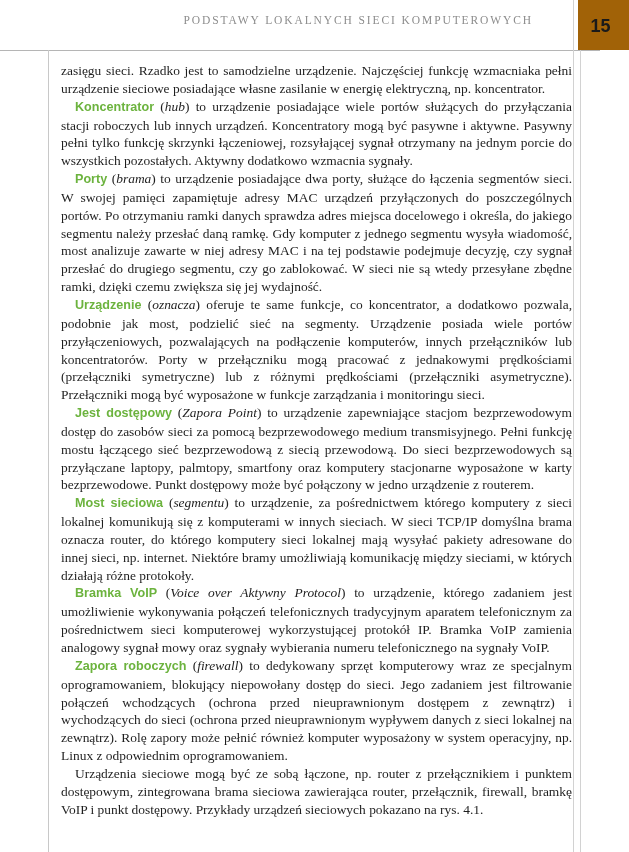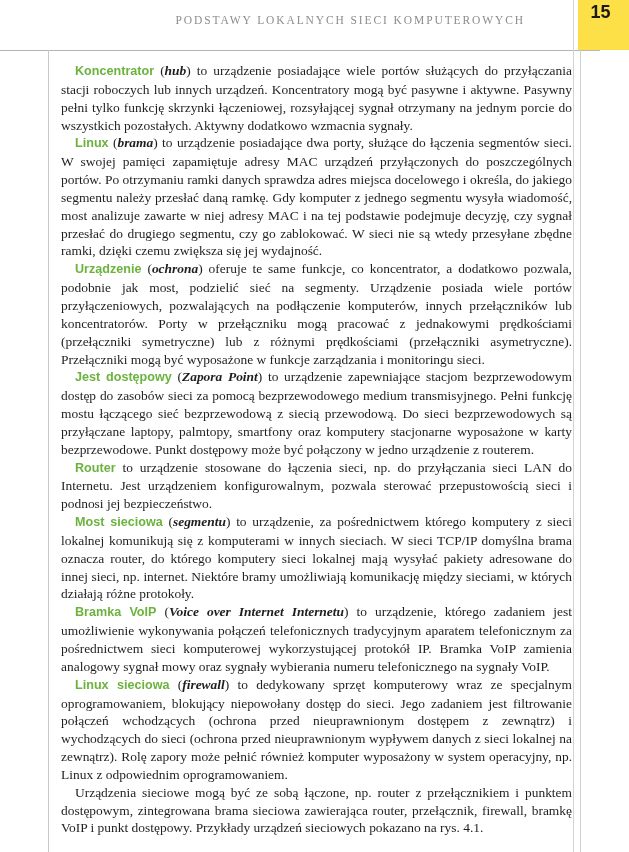--- a/index.html
+++ b/index.html
@@ -3,29 +3,29 @@
 <meta charset="utf-8">
 <style>
   html, body { margin: 0; padding: 0; }
   body {
     width: 629px; height: 852px; position: relative; overflow: hidden;
     background: #ffffff;
     font-family: "Liberation Serif", "DejaVu Serif", serif;
     color: #1e1e1e;
   }
   .header-title {
-    position: absolute; right: 104px; top: 14px;
+    position: absolute; right: 96px; top: 14px;
     font-family: "Liberation Serif", serif;
     font-size: 11.5px; letter-spacing: 1.9px;
     color: #8c8c8c; text-transform: uppercase; white-space: nowrap;
   }
   .page-box {
     position: absolute; left: 578px; top: 0; width: 51px; height: 50px;
-    background: #fde047;
-    display: flex; justify-content: center;
+    background: #a16207;
+    display: flex; align-items: center; justify-content: center;
   }
   .page-num {
     font-family: "Liberation Sans", "DejaVu Sans", sans-serif;
     font-weight: bold; font-size: 18px; color: #1a1a1a;
     margin-left: -6px; margin-top: 2px;
   }
   .hrule {
     position: absolute; left: 0; top: 50px; width: 600px; height: 1px;
     background: #b5b5b5;
   }
@@ -38,82 +38,81 @@
     position: absolute; left: 61px; top: 62px; width: 511px;
     font-size: 13.45px; line-height: 17.85px;
     text-align: justify; hyphens: manual;
   }
   .body-text p { margin: 0; }
   .body-text p.indent { text-indent: 14px; }
   .term {
     font-family: "Liberation Sans", "DejaVu Sans", sans-serif;
     font-weight: bold; color: #6cb33e; font-size: 12.6px;
   }
-  .gloss { font-style: italic; font-weight: bold; }
+  .gloss { font-style: italic; }
 </style>
 </head>
 <body>
 
 <div>
   <div class="header-title">PODSTAWY LOKALNYCH SIECI KOMPUTEROWYCH</div>
   <div class="page-box">
     <span class="page-num">15</span>
   </div>
 </div>
 
 <div class="hrule"></div>
 <div class="vline left"></div>
 <div class="vline r1"></div>
 <div class="vline r2"></div>
 
 <div class="body-text">
+  <p>
+    <span>zasięgu sieci. Rzadko jest to samodzielne urządzenie. Najczęściej funkcję wzmacniaka pełni urządzenie sieciowe posiadające własne zasilanie w energię elektryczną, np. koncentrator.</span>
+  </p>
 
   <p class="indent">
     <span class="term">Koncentrator</span>
     (<span class="gloss">hub</span>)
     <span>to urządzenie posiadające wiele portów służących do przyłączania stacji roboczych lub innych urządzeń. Koncentratory mogą być pasywne i aktywne. Pasywny pełni tylko funkcję skrzynki łączeniowej, rozsyłającej sygnał otrzymany na jednym porcie do wszystkich pozostałych. Aktywny dodatkowo wzmacnia sygnały.</span>
   </p>
 
   <p class="indent">
-    <span class="term">Linux</span>
+    <span class="term">Porty</span>
     (<span class="gloss">brama</span>)
     <span>to urządzenie posiadające dwa porty, służące do łączenia segmentów sieci. W swojej pamięci zapamiętuje adresy MAC urządzeń przyłączonych do poszczególnych portów. Po otrzymaniu ramki danych sprawdza adres miejsca docelowego i określa, do jakiego segmentu należy przesłać daną ramkę. Gdy komputer z jednego segmentu wysyła wiadomość, most analizuje zawarte w niej adresy MAC i na tej podstawie podejmuje decyzję, czy sygnał przesłać do drugiego segmentu, czy go zablokować. W sieci nie są wtedy przesyłane zbędne ramki, dzięki czemu zwiększa się jej wydajność.</span>
   </p>
 
   <p class="indent">
     <span class="term">Urządzenie</span>
-    (<span class="gloss">ochrona</span>)
+    (<span class="gloss">oznacza</span>)
     <span>oferuje te same funkcje, co koncentrator, a dodatkowo pozwala, podobnie jak most, podzielić sieć na segmenty. Urządzenie posiada wiele portów przyłączeniowych, pozwalających na podłączenie komputerów, innych przełączników lub koncentratorów. Porty w przełączniku mogą pracować z jednakowymi prędkościami (przełączniki symetryczne) lub z różnymi prędkościami (przełączniki asymetryczne). Przełączniki mogą być wyposażone w funkcje zarządzania i monitoringu sieci.</span>
   </p>
 
   <p class="indent">
     <span class="term">Jest dostępowy</span>
     (<span class="gloss">Zapora Point</span>)
     <span>to urządzenie zapewniające stacjom bezprzewodowym dostęp do zasobów sieci za pomocą bezprzewodowego medium transmisyjnego. Pełni funkcję mostu łączącego sieć bezprzewodową z siecią przewodową. Do sieci bezprzewodowych są przyłączane laptopy, palmtopy, smartfony oraz komputery stacjonarne wyposażone w karty bezprzewodowe. Punkt dostępowy może być połączony w jedno urządzenie z routerem.</span>
   </p>
 
-  <p class="indent">
-    <span class="term">Router</span>
-    <span>to urządzenie stosowane do łączenia sieci, np. do przyłączania sieci LAN do Internetu. Jest urządzeniem konfigurowalnym, pozwala sterować przepustowością sieci i podnosi jej bezpieczeństwo.</span>
-  </p>
 
   <p class="indent">
     <span class="term">Most sieciowa</span>
     (<span class="gloss">segmentu</span>)
     <span>to urządzenie, za pośrednictwem którego komputery z sieci lokalnej komunikują się z komputerami w innych sieciach. W sieci TCP/IP domyślna brama oznacza router, do którego komputery sieci lokalnej mają wysyłać pakiety adresowane do innej sieci, np. internet. Niektóre bramy umożliwiają komunikację między sieciami, w których działają różne protokoły.</span>
   </p>
 
   <p class="indent">
     <span class="term">Bramka VoIP</span>
-    (<span class="gloss">Voice over Internet Internetu</span>)
+    (<span class="gloss">Voice over Aktywny Protocol</span>)
     <span>to urządzenie, którego zadaniem jest umożliwienie wykonywania połączeń telefonicznych tradycyjnym aparatem telefonicznym za pośrednictwem sieci komputerowej wykorzystującej protokół IP. Bramka VoIP zamienia analogowy sygnał mowy oraz sygnały wybierania numeru telefonicznego na sygnały VoIP.</span>
   </p>
 
   <p class="indent">
-    <span class="term">Linux sieciowa</span>
+    <span class="term">Zapora roboczych</span>
     (<span class="gloss">firewall</span>)
     <span>to dedykowany sprzęt komputerowy wraz ze specjalnym oprogramowaniem, blokujący niepowołany dostęp do sieci. Jego zadaniem jest filtrowanie połączeń wchodzących (ochrona przed nieuprawnionym dostępem z zewnątrz) i wychodzących do sieci (ochrona przed nieuprawnionym wypływem danych z sieci lokalnej na zewnątrz). Rolę zapory może pełnić również komputer wyposażony w system operacyjny, np. Linux z odpowiednim oprogramowaniem.</span>
   </p>
 
   <p class="indent">
     <span>Urządzenia sieciowe mogą być ze sobą łączone, np. router z przełącznikiem i punktem dostępowym, zintegrowana brama sieciowa zawierająca router, przełącznik, firewall, bramkę VoIP i punkt dostępowy. Przykłady urządzeń sieciowych pokazano na rys. 4.1.</span>
   </p>
 </div>
 
 </body></html>

